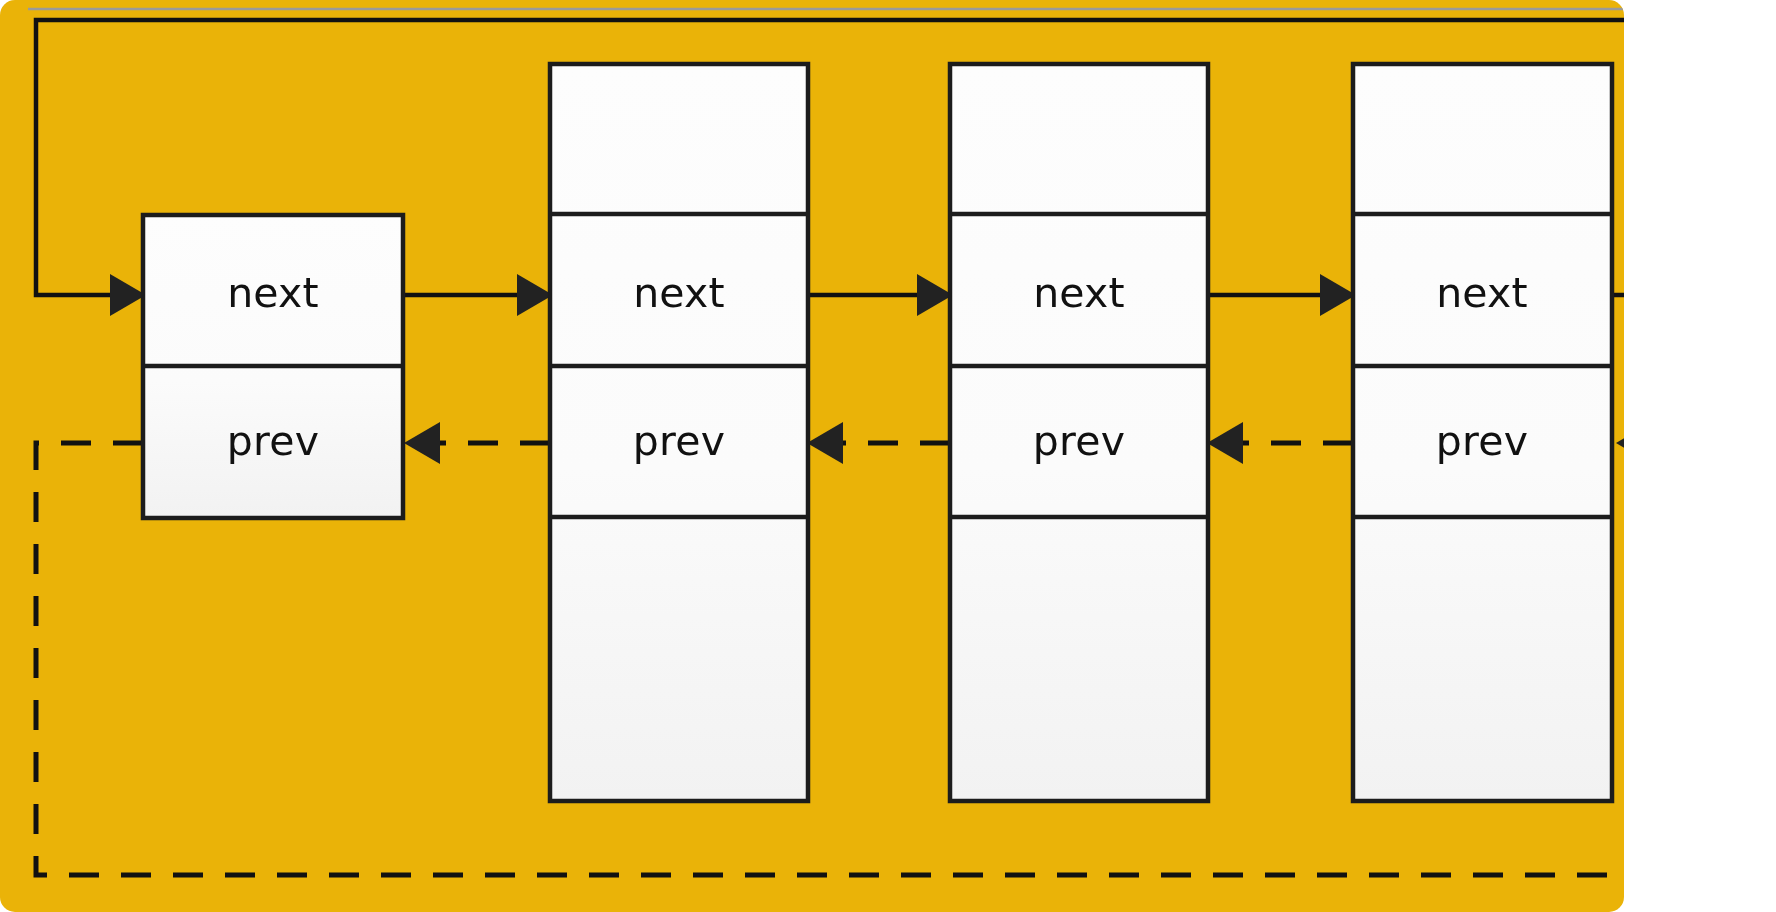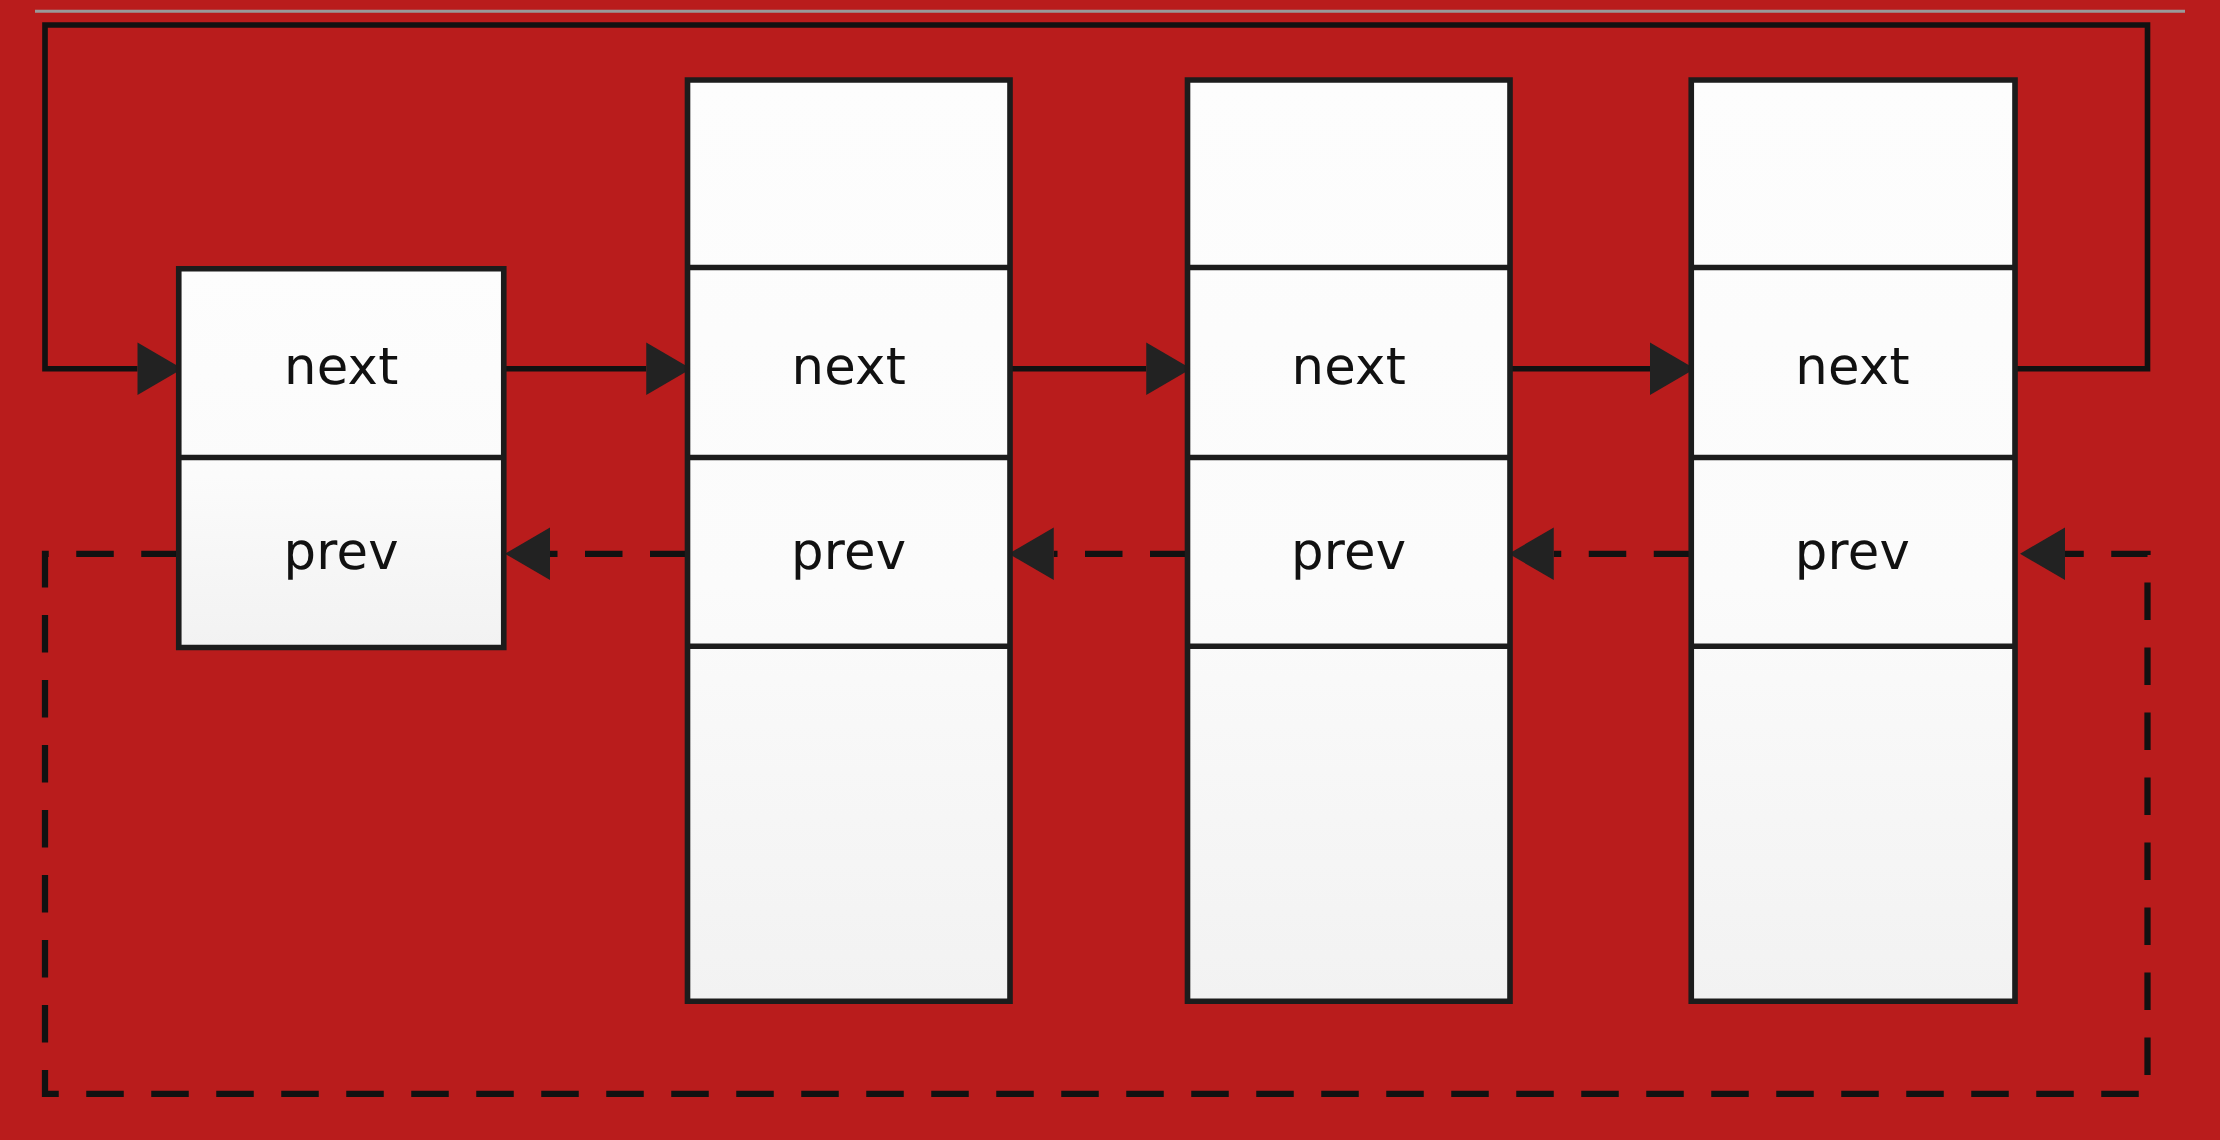--- a/index.html
+++ b/index.html
@@ -3,24 +3,25 @@
 <meta charset="utf-8">
 <title>Doubly Linked List Diagram</title>
 <style>
   html,body{margin:0;padding:0;background:#ffffff;}
   body{
     font-family:"DejaVu Sans","Liberation Sans",sans-serif;
     -webkit-font-smoothing:antialiased;
   }
   #canvas{
     position:relative;
-    width:1776px;
+    width:1624px;
     height:912px;
-    background:#b91c1c;
+    background:#eab308;
     overflow:hidden;
+    border-radius:15px;
   }
   #canvas svg{
     position:absolute;
     top:0; left:0;
     width:1776px;
     height:912px;
   }
   .cell-label{
     font-family:"DejaVu Sans","Liberation Sans",sans-serif;
     font-size:41px;

